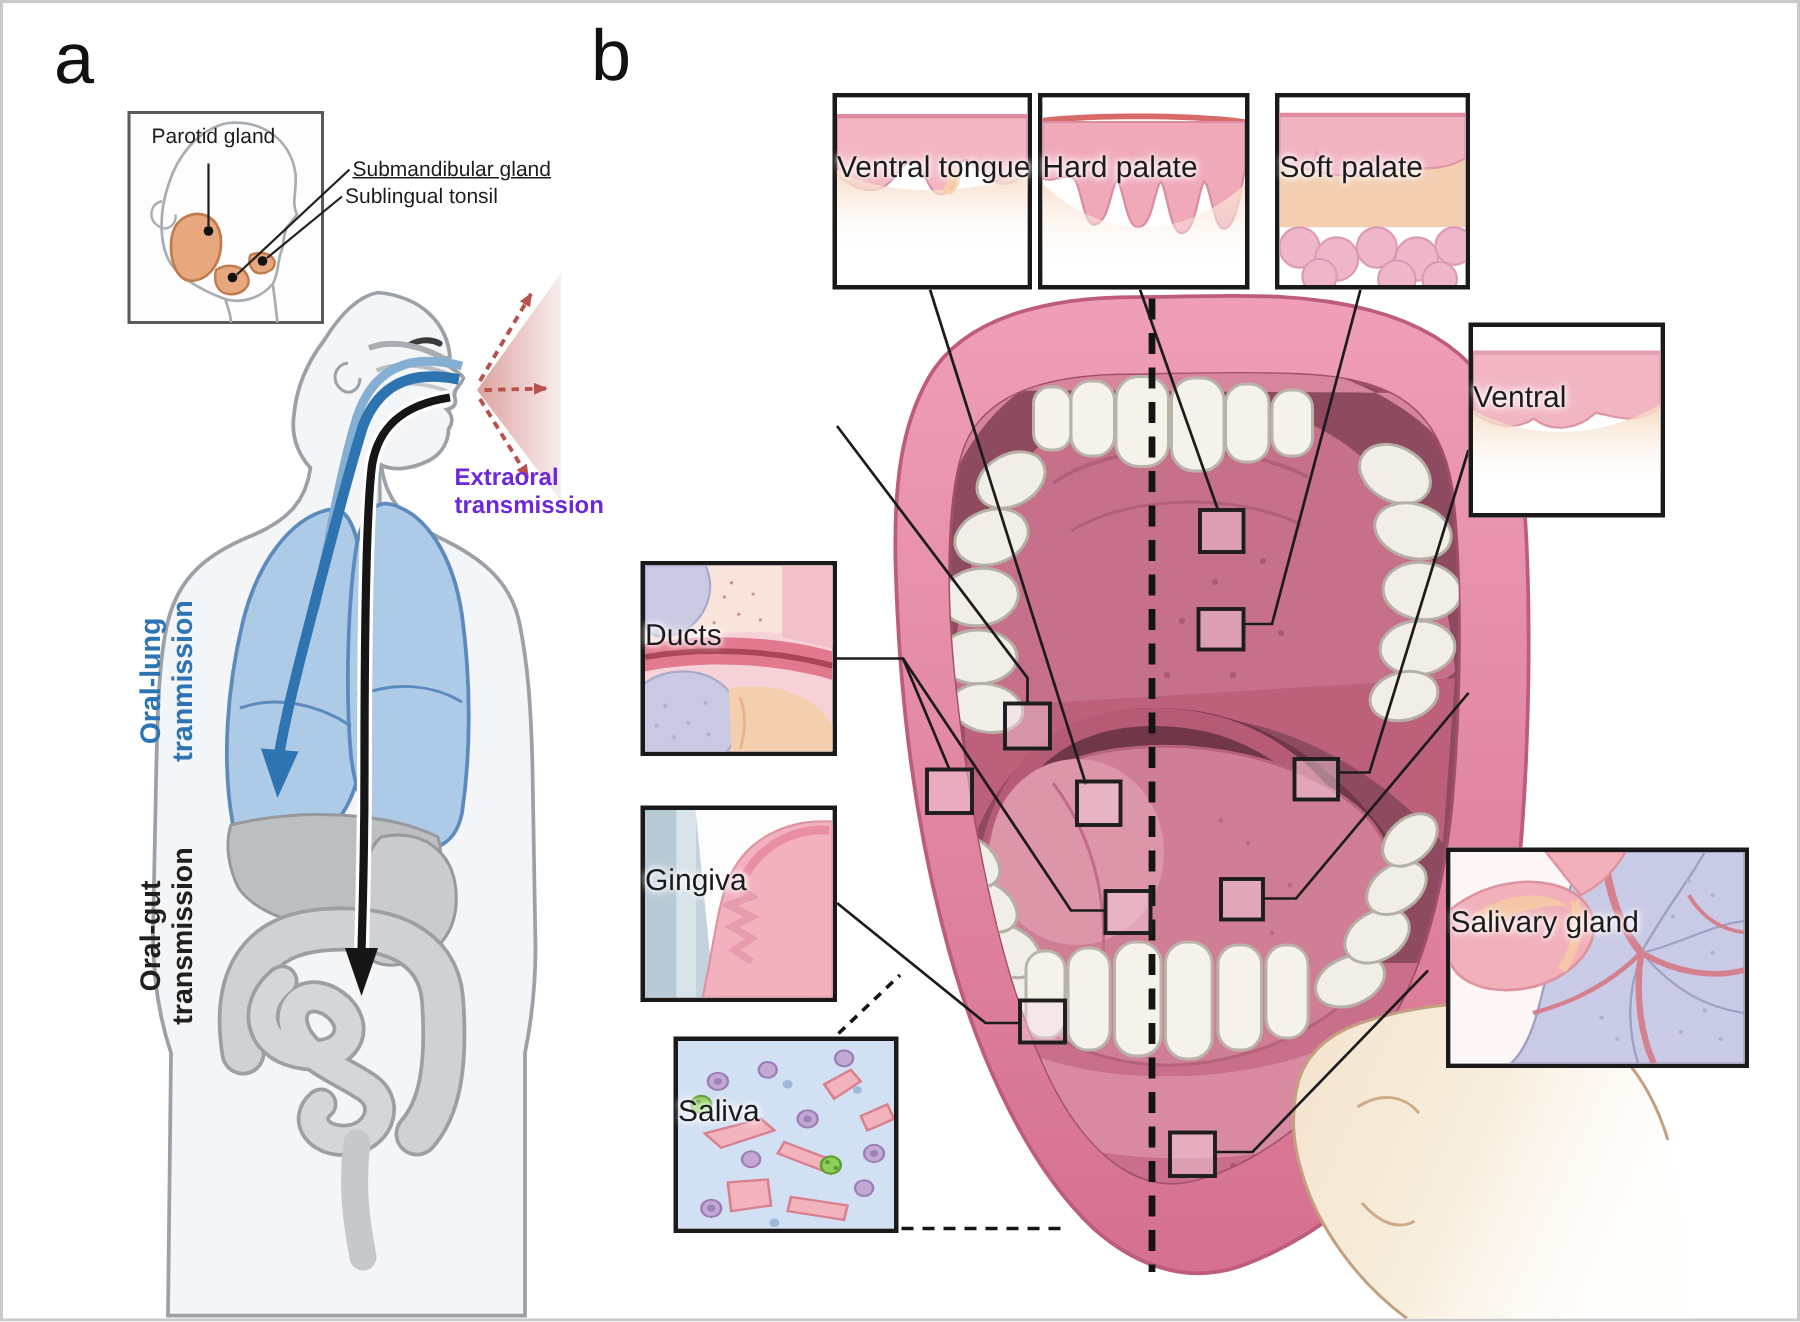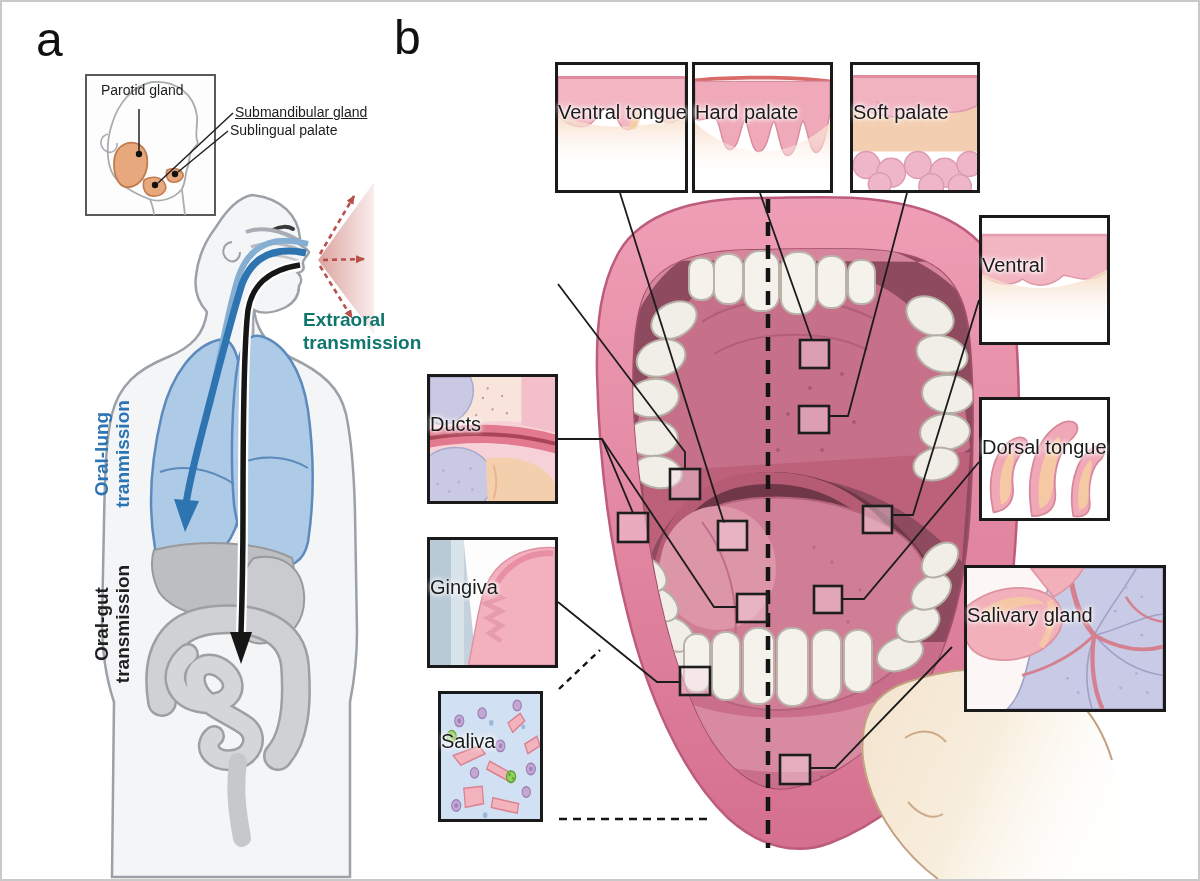--- a/index.html
+++ b/index.html
@@ -8,22 +8,22 @@
     border:2px solid #c9c9c9;box-sizing:border-box;overflow:hidden;
     font-family:"Liberation Sans","DejaVu Sans",sans-serif;
   }
   .panel-letter{position:absolute;font-size:48px;color:#111;line-height:1;}
   .small-label{position:absolute;font-size:14px;color:#1c1c1c;white-space:nowrap;}
   .vlabel{
     position:absolute;font-weight:bold;font-size:19px;line-height:1.12;
     white-space:pre-line;text-align:center;transform:translate(-50%,-50%) rotate(-90deg);
   }
   .red-label{
-    position:absolute;font-weight:bold;font-size:19px;line-height:1.2;
-    white-space:pre-line;color:#0f766e;
+    position:absolute;font-weight:bold;font-size:16px;line-height:1.2;
+    white-space:pre-line;color:#6d28d9;
   }
   .site-box{
     position:absolute;border:3px solid #1a1a1a;background:#fff;
     box-sizing:border-box;
   }
   .site-box svg{position:absolute;left:0;top:0;width:100%;height:100%;}
   .site-label{
     position:absolute;left:0;top:4px;width:100%;
     font-size:20px;color:#1b1b1b;white-space:nowrap;
     text-shadow:0 0 3px #fff,0 0 5px #fff,0 0 7px #fff;
@@ -289,21 +289,21 @@
         <rect x="778" y="753" width="30" height="29"></rect>
       </g>
     </g>
   </svg>
 
   <div class="panel-letter" style="left:34px;top:14px;">a</div>
   <div class="panel-letter" style="left:392px;top:12px;">b</div>
 
   <div class="small-label" style="left:99px;top:80px;">Parotid gland</div>
   <div class="small-label" style="left:233px;top:102px;text-decoration:underline;">Submandibular gland</div>
-  <div class="small-label" style="left:228px;top:120px;">Sublingual palate</div>
+  <div class="small-label" style="left:228px;top:120px;">Sublingual tonsil</div>
 
   <div class="red-label" style="left:301px;top:307px;">Extraoral
 transmission</div>
   <div class="vlabel" style="left:110px;top:452px;color:#2c74b3;">Oral-lung
 tranmission</div>
   <div class="vlabel" style="left:110px;top:622px;color:#1f1f1f;">Oral-gut
 transmission</div>
 
   <div class="site-box" style="left:553px;top:60px;width:133px;height:131px;">
     <svg viewBox="0 0 130 130" preserveAspectRatio="none">
@@ -402,21 +402,21 @@
           <circle cx="90" cy="118" r="1.2"></circle>
           <circle cx="68" cy="106" r="1.2"></circle>
         </g>
       <path d="M130,8 C98,6 70,20 58,48 C50,68 48,92 40,130 L130,130 Z" fill="#f3b0bd" stroke="#de93a3" stroke-width="1.5"></path>
       <path d="M62,52 l12,8 l-16,6 l16,8 l-14,7 l14,8 l-12,8 l12,8" fill="none" stroke="#e79cac" stroke-width="5"></path>
       <path d="M128,14 C104,12 82,24 70,44" fill="none" stroke="#e88fa3" stroke-width="6"></path>
     </svg>
     <div class="site-label">Gingiva</div>
   </div>
 
-  <div class="site-box" style="left:436px;top:689px;width:105px;height:131px;">
+  <div class="site-box" style="left:447px;top:689px;width:150px;height:131px;">
     <svg viewBox="0 0 130 130" preserveAspectRatio="none">
       <rect width="130" height="130" fill="#d2e0f3"></rect>
       <g fill="#f3b3bc" stroke="#d9808f" stroke-width="1.6">
         <polygon points="16,64 50,54 58,62 26,74"></polygon>
         <polygon points="64,70 96,84 92,92 60,78"></polygon>
         <polygon points="30,98 54,96 56,114 32,118"></polygon>
         <polygon points="88,30 104,20 110,28 94,40"></polygon>
         <polygon points="68,108 102,114 100,124 66,118"></polygon>
         <polygon points="110,52 126,44 130,54 114,62"></polygon>
       </g>
@@ -463,36 +463,20 @@
       <path d="M0,18 H130" stroke="#e3a0b0" stroke-width="3" fill="none"></path>
       <linearGradient id="bug" x1="0" y1="0" x2="0" y2="1">
         <stop offset="0" stop-color="#f6d7bd" stop-opacity="0.95"></stop>
           <stop offset="1" stop-color="#ffffff" stop-opacity="0"></stop>
       </linearGradient>
       <path d="M0,58 C40,80 90,78 130,54 L130,116 L0,116 Z" fill="url(#bug)"></path>
     </svg>
     <div class="site-label">Ventral</div>
   </div>
 
-  <div class="site-box" style="left:977px;top:395px;width:131px;height:124px;">
-    <svg viewBox="0 0 130 124" preserveAspectRatio="none">
-      <rect width="130" height="124" fill="#fff"></rect>
-      <g fill="#f0a8b6" stroke="#d6879a" stroke-width="1.8">
-        <path d="M12,118 C5,88 10,58 28,44 C40,35 50,40 46,51 C38,57 30,70 32,90 C34,104 28,116 12,118 Z"></path>
-        <path d="M52,122 C45,82 54,44 78,27 C95,16 106,27 95,39 C83,49 74,70 76,95 C78,112 70,122 52,122 Z"></path>
-        <path d="M95,122 C90,94 96,64 114,51 C125,43 131,52 124,62 C114,70 110,88 112,108 C113,119 106,124 95,122 Z"></path>
-      </g>
-      <g fill="#f6cfa0" opacity="0.85">
-        <path d="M20,110 C16,88 20,64 32,52 C36,60 30,72 30,90 C30,100 27,108 20,110 Z"></path>
-        <path d="M60,114 C56,84 63,52 80,38 C84,48 76,62 74,88 C73,104 68,112 60,114 Z"></path>
-        <path d="M101,116 C98,96 102,74 113,62 C116,70 110,82 111,100 C111,110 107,114 101,116 Z"></path>
-      </g>
-    </svg>
-    <div class="site-label">Dorsal tongue</div>
-  </div>
 
   <div class="site-box" style="left:962px;top:563px;width:202px;height:147px;">
     <svg viewBox="0 0 185 147" preserveAspectRatio="none">
       <rect width="185" height="147" fill="#fdf6f6"></rect>
       <path d="M85,0 H185 V147 H38 C62,122 58,58 85,0 Z" fill="#c9cae5" stroke="#9fa0c4" stroke-width="1.5"></path>
       <g fill="none" stroke="#9fa0c4" stroke-width="1.5">
         <path d="M120,70 C135,40 150,20 160,0"></path>
         <path d="M120,70 C140,66 165,50 185,48"></path>
         <path d="M122,72 C140,95 160,108 185,112"></path>
         <path d="M120,72 C110,100 112,125 118,147"></path>

